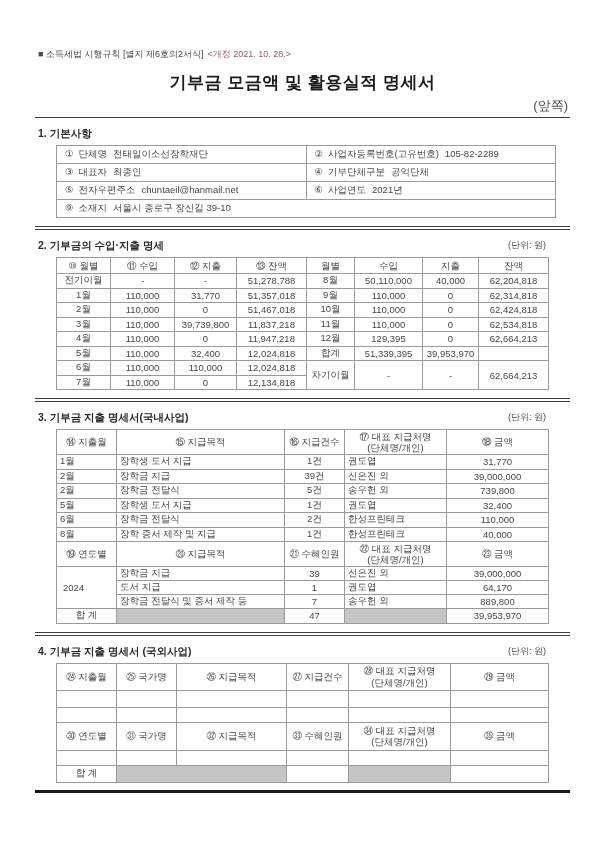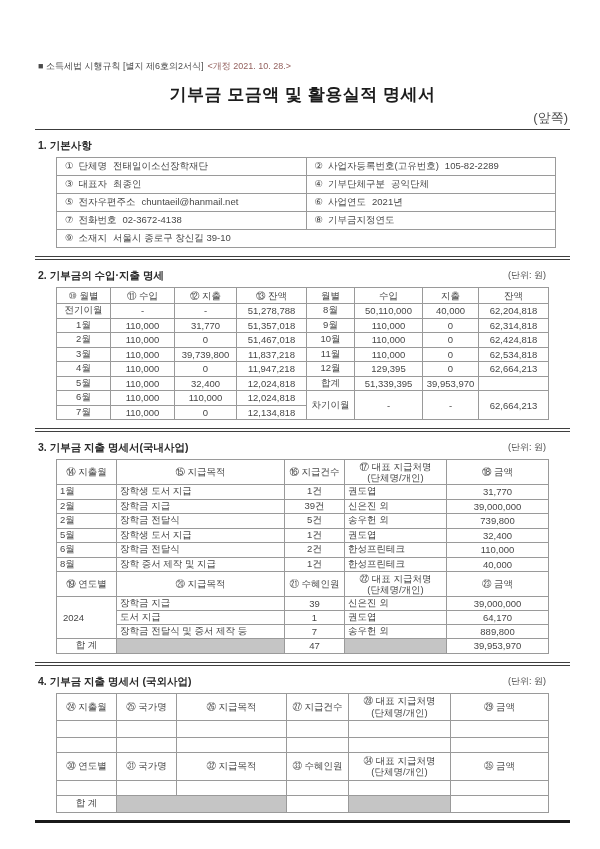--- a/index.html
+++ b/index.html
@@ -1,21 +1,21 @@
 <!DOCTYPE html>
 <html><head>
 <meta charset="utf-8">
 <style>
   html,body{margin:0;padding:0;}
   body{
     width:600px;height:849px;background:#ffffff;overflow:hidden;
     font-family:"Liberation Sans","DejaVu Sans",sans-serif;
     color:#474747;-webkit-font-smoothing:antialiased;
   }
-  .page{padding:60px 30px 0 35px;width:535px;}
+  .page{padding:48px 30px 0 35px;width:535px;}
   
   .notice-row{font-size:9px;color:#4a4a4a;margin-left:3px;}
   .notice-row .rev{color:#94625f;margin-left:4px;}
   .title{font-size:17px;font-weight:bold;color:#1c1c1c;text-align:center;margin:10px 0 3px 0;letter-spacing:.5px;}
   .side-label{font-size:13px;text-align:right;padding-right:2px;color:#4a4a4a;}
   .title-rule{border-top:1px solid #3c3c3c;margin-top:2px;}
   
   .sec-head{display:flex;justify-content:space-between;margin:9px 0 4px 3px;padding-right:24px;}
   .sec-head .h{font-size:10.5px;font-weight:bold;color:#2a2a2a;}
   .sec-head .u{font-size:9px;color:#4a4a4a;}
@@ -72,24 +72,20 @@
     </tr>
     <tr>
       <td><span class="fnum">③</span><span class="flbl">대표자</span><span>최종인</span></td>
       <td><span class="fnum">④</span><span class="flbl">기부단체구분</span><span>공익단체</span></td>
     </tr>
     <tr>
       <td><span class="fnum">⑤</span><span class="flbl">전자우편주소</span><span>chuntaeil@hanmail.net</span></td>
       <td><span class="fnum">⑥</span><span class="flbl">사업연도</span><span>2021년</span></td>
     </tr>
     <tr>
-      <td><span class="fnum">⑦</span><span class="flbl">전화번호</span><span>02-3672-4138</span></td>
-      <td><span class="fnum">⑧</span><span class="flbl">기부금지정연도</span><span></span></td>
-    </tr>
-    <tr>
       <td colspan="2"><span class="fnum">⑨</span><span class="flbl">소재지</span><span>서울시 종로구 창신길 39-10</span></td>
     </tr>
   </tbody>
     </table>
 
   <div class="sep"></div>
 
   <div class="sec-head">
     <span class="h">2. 기부금의 수입·지출 명세</span>
     <span class="u">(단위: 원)</span>

